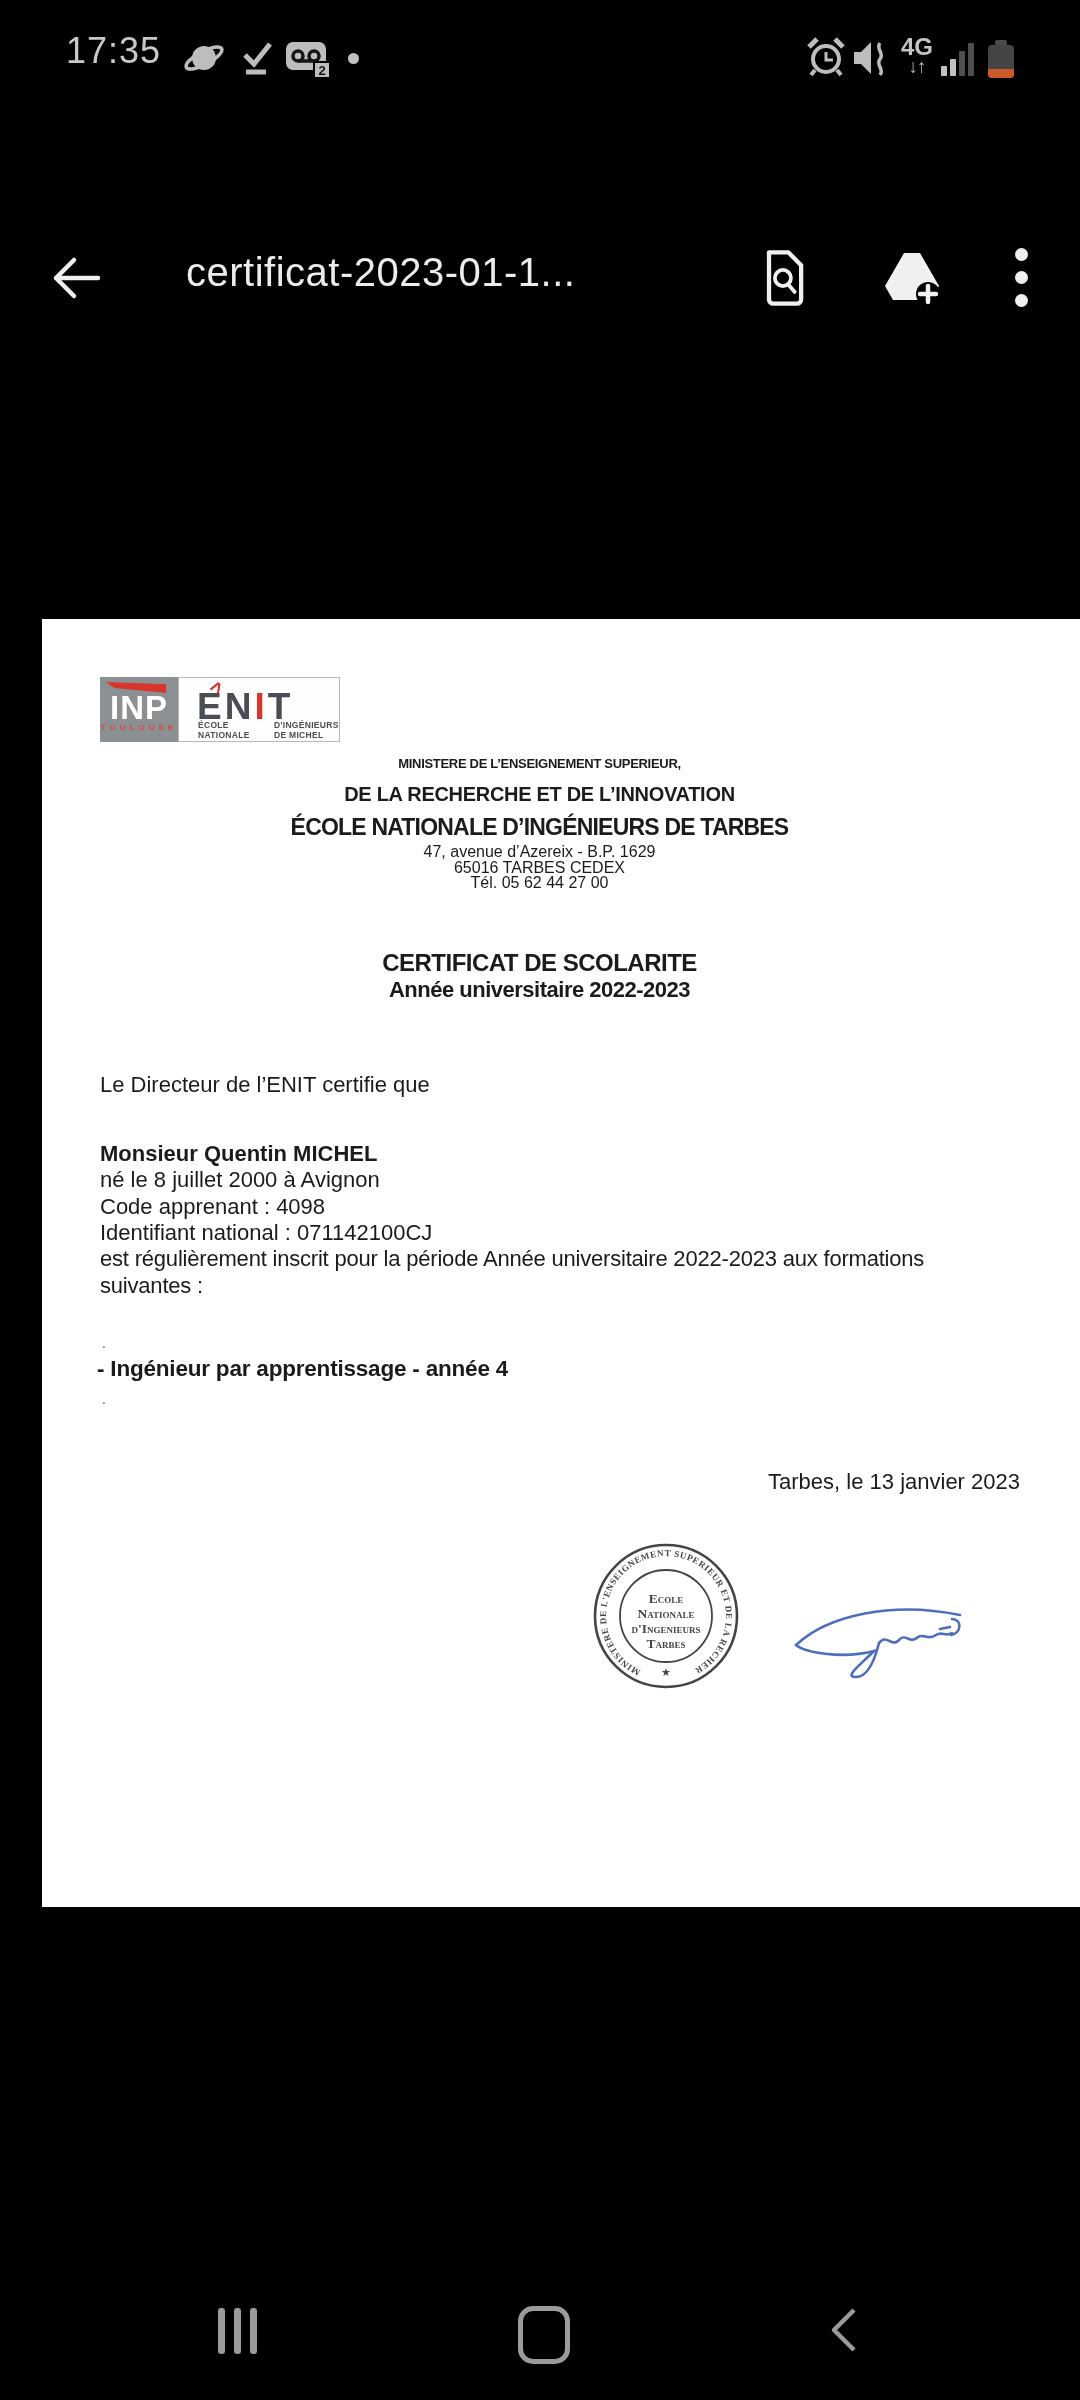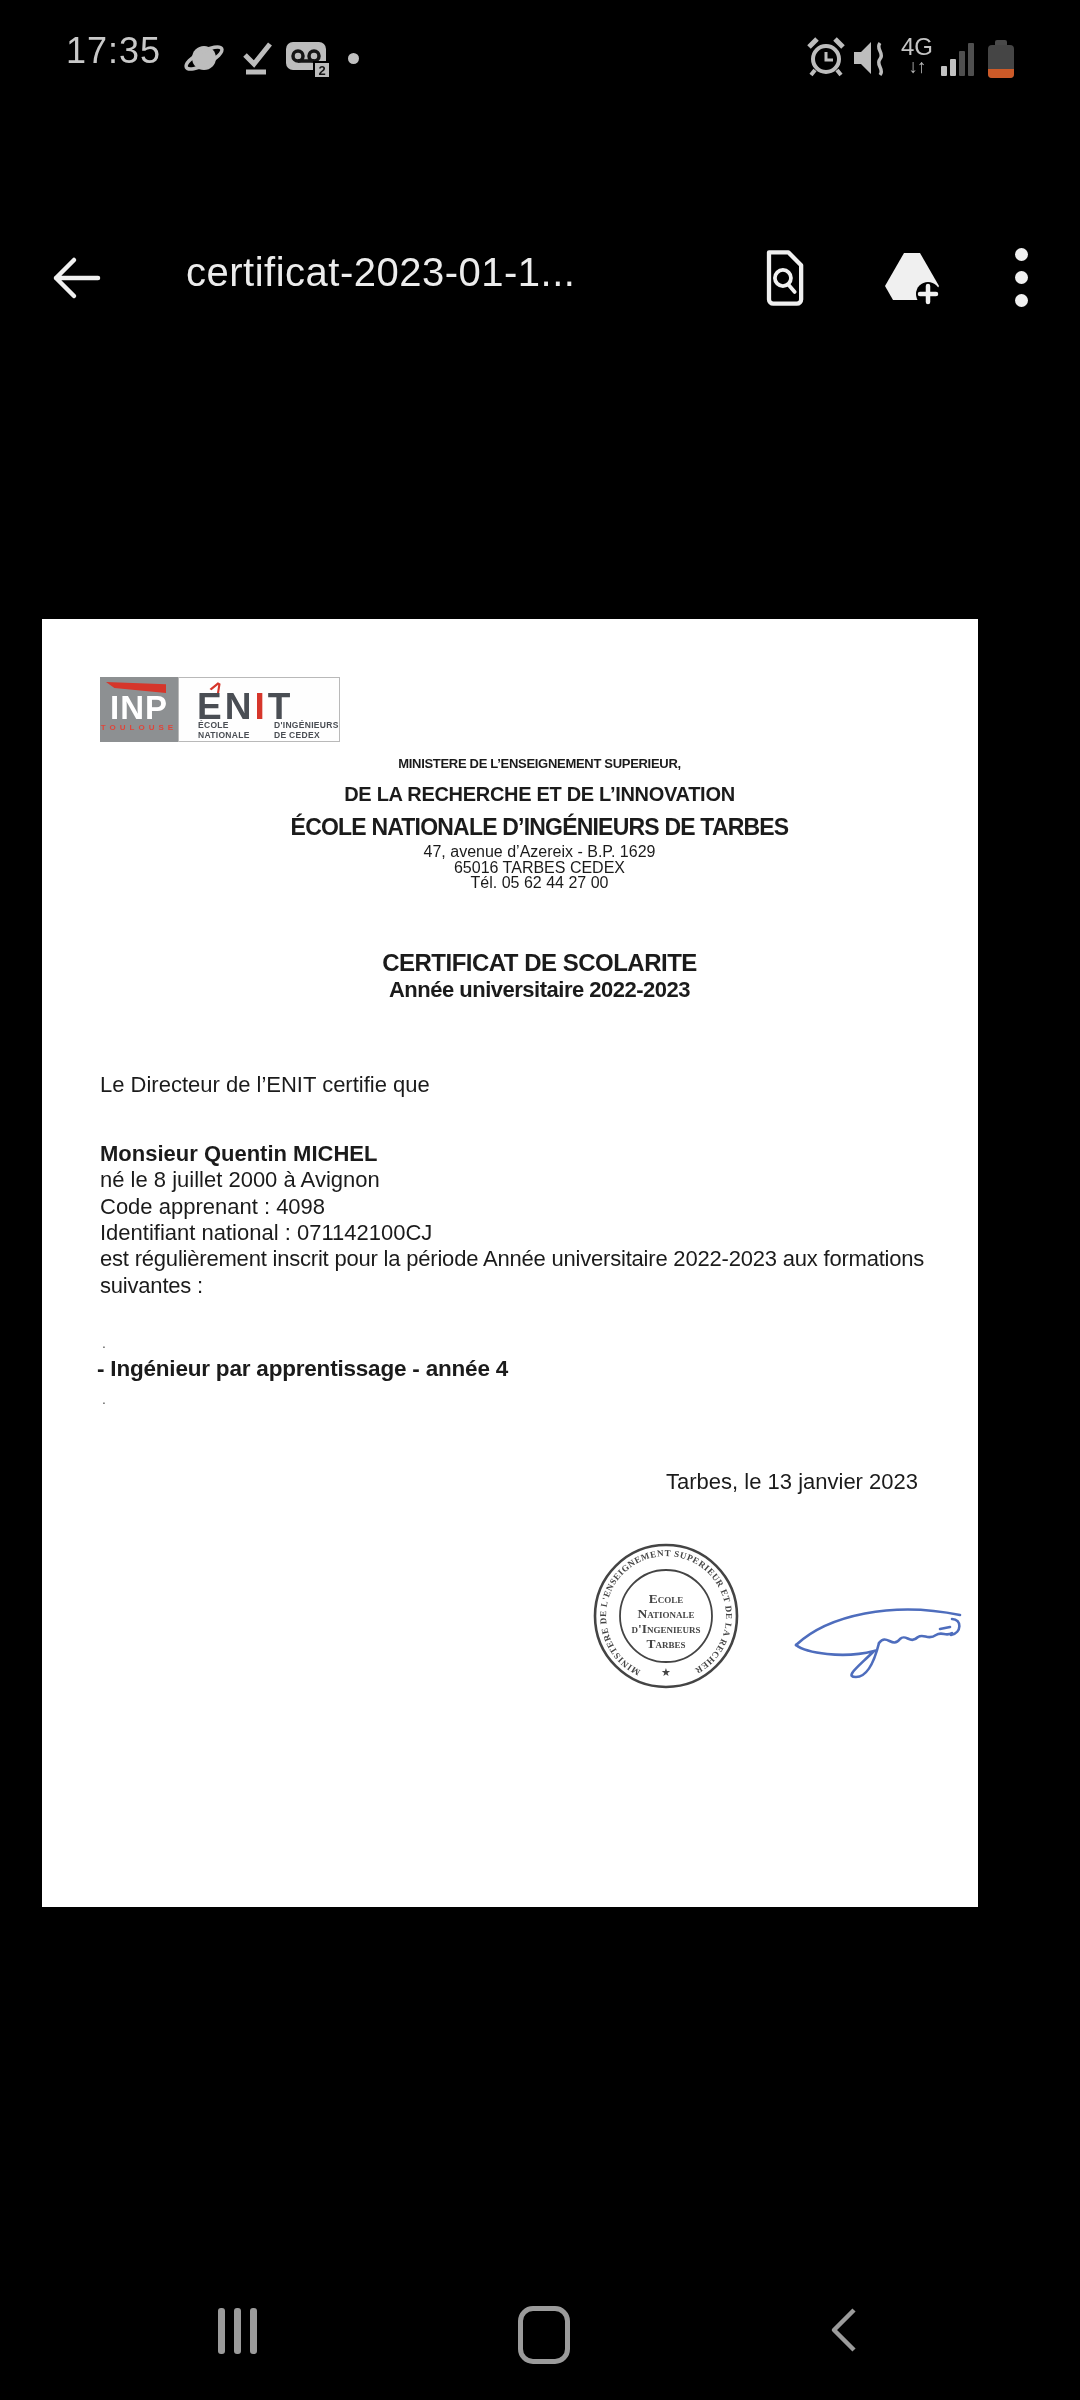--- a/index.html
+++ b/index.html
@@ -14,21 +14,21 @@
   .status-bar{position:absolute;left:0;top:0;width:1080px;height:90px;}
   .clock{position:absolute;left:66px;top:30px;font-size:36px;color:#c9c9c9;letter-spacing:1px;}
   .sb-ico{position:absolute;top:38px;}
   .planet{left:182px;top:36px;width:44px;height:44px;}
   .dl-check{left:240px;top:40px;width:34px;height:36px;}
   .vmail{left:286px;top:40px;width:48px;height:40px;}
   .notif-dot{position:absolute;left:348px;top:53px;width:11px;height:11px;border-radius:50%;background:#c0c0c0;}
   .alarm{left:806px;top:36px;width:40px;height:42px;}
   .mute{left:852px;top:38px;width:36px;height:40px;}
   .net{position:absolute;left:900px;top:36px;width:34px;text-align:center;color:#c4c4c4;}
-  .net .g{font-size:24px;font-weight:normal;line-height:22px;}
+  .net .g{font-size:24px;font-weight:bold;line-height:22px;}
   .net .ar{font-size:19px;line-height:18px;letter-spacing:-1px;color:#b5b5b5;}
   .bars{position:absolute;left:941px;top:42px;width:36px;height:34px;}
   .bars i{position:absolute;bottom:0;width:6px;border-radius:1px;}
   .bars i:nth-child(1){left:0;height:10px;background:#c2c2c2;}
   .bars i:nth-child(2){left:9px;height:17px;background:#c2c2c2;}
   .bars i:nth-child(3){left:18px;height:25px;background:#4f4f4f;}
   .bars i:nth-child(4){left:27px;height:33px;background:#4f4f4f;}
   .battery{position:absolute;left:988px;top:40px;width:26px;height:38px;}
   .battery .nub{position:absolute;left:7px;top:0;width:12px;height:5px;background:#4a4a4a;border-radius:2px 2px 0 0;}
   .battery .body{position:absolute;left:0;top:5px;width:26px;height:33px;background:#454545;border-radius:4px;overflow:hidden;}
@@ -36,21 +36,21 @@
   
   .app-bar{position:absolute;left:0;top:110px;width:1080px;height:120px;}
   .back-btn{position:absolute;left:50px;top:142px;width:52px;height:52px;}
   .ab-title{position:absolute;left:186px;top:140px;font-size:40px;color:#ececec;letter-spacing:0.5px;white-space:nowrap;}
   .find-btn{position:absolute;left:755px;top:138px;width:58px;height:60px;}
   .drive-btn{position:absolute;left:882px;top:138px;width:60px;height:60px;}
   .menu-btn{position:absolute;left:1000px;top:136px;width:44px;height:64px;}
   .menu-btn i{position:absolute;left:15px;width:13px;height:13px;border-radius:50%;background:#f0f0f0;}
   .menu-btn i:nth-child(1){top:2px;} .menu-btn i:nth-child(2){top:25px;} .menu-btn i:nth-child(3){top:48px;}
   
-  .page{position:absolute;left:42px;top:619px;width:936px;height:1288px;background:#fff;color:#1b1b1b;}
+  .page{position:absolute;left:42px;top:619px;width:1038px;height:1288px;background:#fff;color:#1b1b1b;}
   .abs{position:absolute;}
   .ctr{left:0;width:995px;text-align:center;white-space:nowrap;}
   
   .logo{left:58px;top:58px;width:240px;height:65px;display:flex;}
   .inp{width:78px;background:#8d9092;position:relative;text-align:center;}
   .inp .wedge{position:absolute;left:6px;top:5px;width:60px;height:11px;background:#d6362b;clip-path:polygon(0 0,100% 20%,100% 100%,14% 55%);}
   .inp .inp-txt{margin-top:16px;font-size:33px;font-weight:bold;color:#fff;letter-spacing:1px;line-height:30px;}
   .inp .inp-city{font-size:8px;color:#e0453a;letter-spacing:4px;font-weight:bold;}
   .enit{flex:1;background:#fefefe;border:1px solid #b9b9b9;position:relative;}
   .enit .chev{position:absolute;left:32px;top:-2px;color:#d6362b;font-size:20px;font-weight:bold;transform:rotate(-60deg);}
@@ -177,21 +177,21 @@
   <div class="abs logo">
     <div class="inp">
       <div class="wedge"></div>
       <div class="inp-txt">INP</div>
       <div class="inp-city">TOULOUSE</div>
     </div>
     <div class="enit">
       <div class="chev">&gt;</div>
       <div class="word"><span>EN</span><span class="red">I</span><span>T</span></div>
       <div class="sub1"><span>ÉCOLE</span><br><span>NATIONALE</span></div>
-      <div class="sub2"><span>D'INGÉNIEURS</span><br><span>DE CEDEX</span></div>
+      <div class="sub2"><span>D'INGÉNIEURS</span><br><span>DE MICHEL</span></div>
     </div>
   </div>
 
   <div class="abs ctr ministry1">MINISTERE DE L’ENSEIGNEMENT SUPERIEUR,</div>
   <div class="abs ctr school">ÉCOLE NATIONALE D’INGÉNIEURS DE TARBES</div>
   <div class="abs ctr ministry2">DE LA RECHERCHE ET DE L’INNOVATION</div>
   <div class="abs ctr addr1">47, avenue d’Azereix - B.P. 1629</div>
   <div class="abs ctr addr2">65016 TARBES CEDEX</div>
   <div class="abs ctr addr3">Tél. 05 62 44 27 00</div>
 

